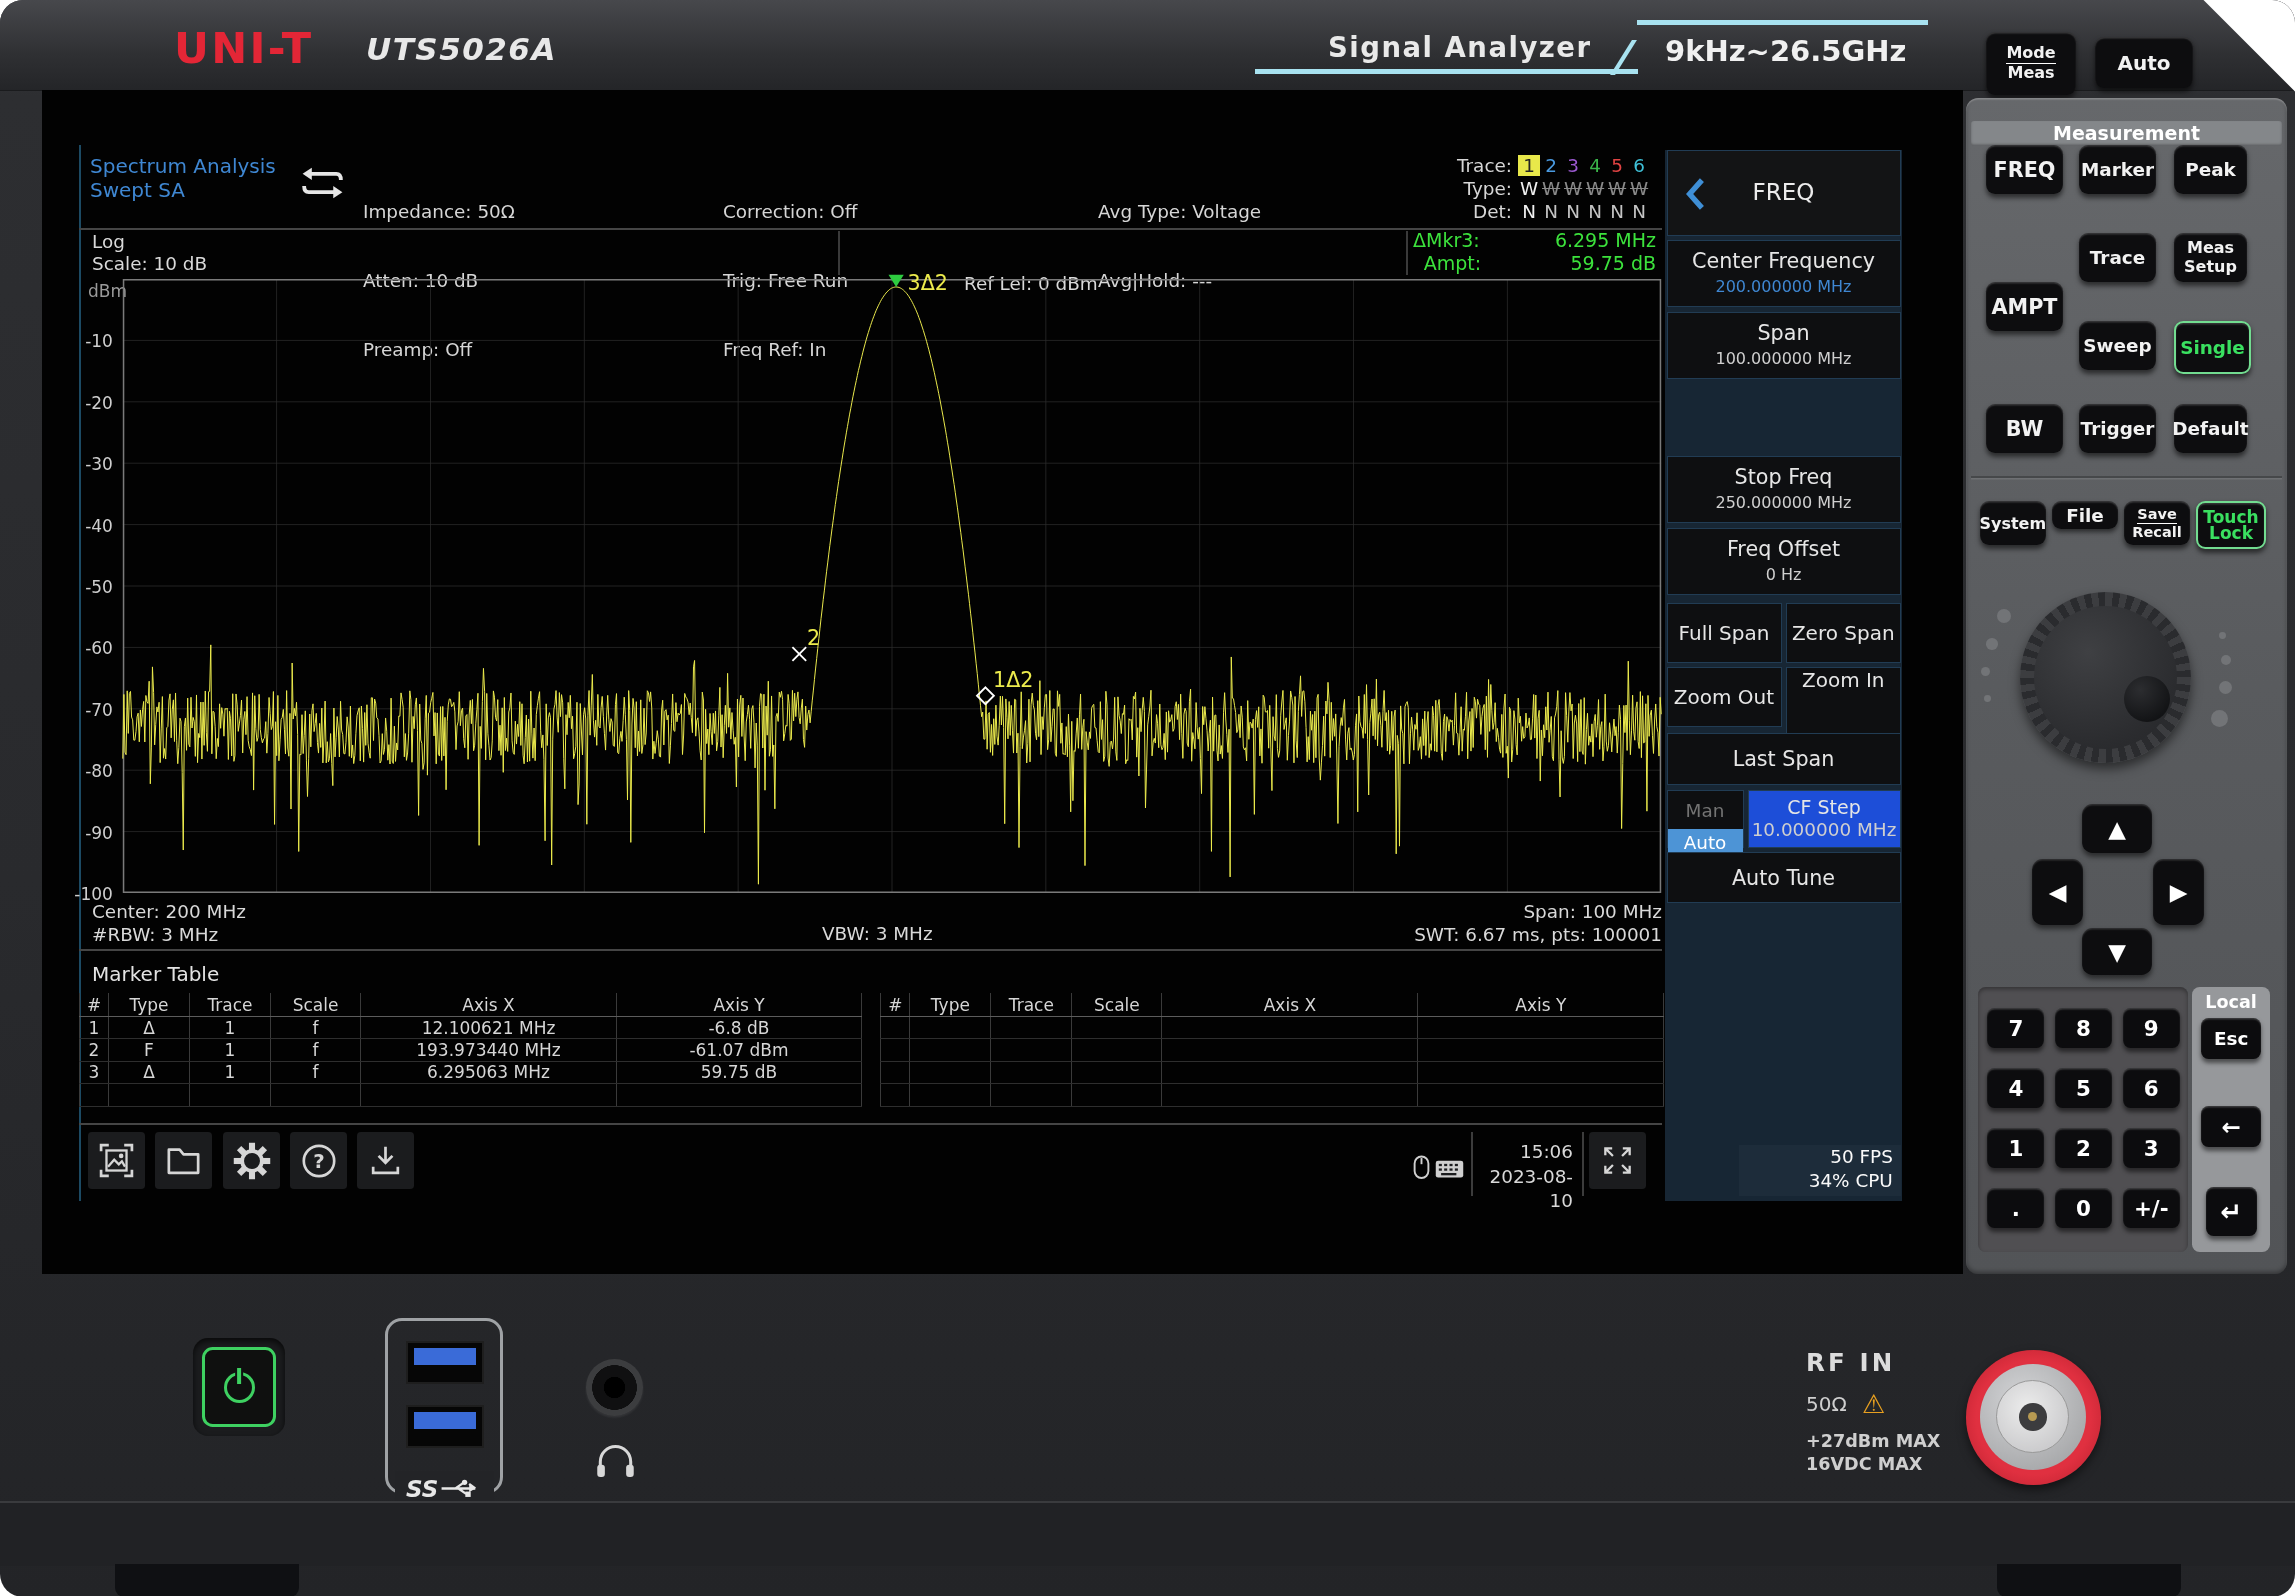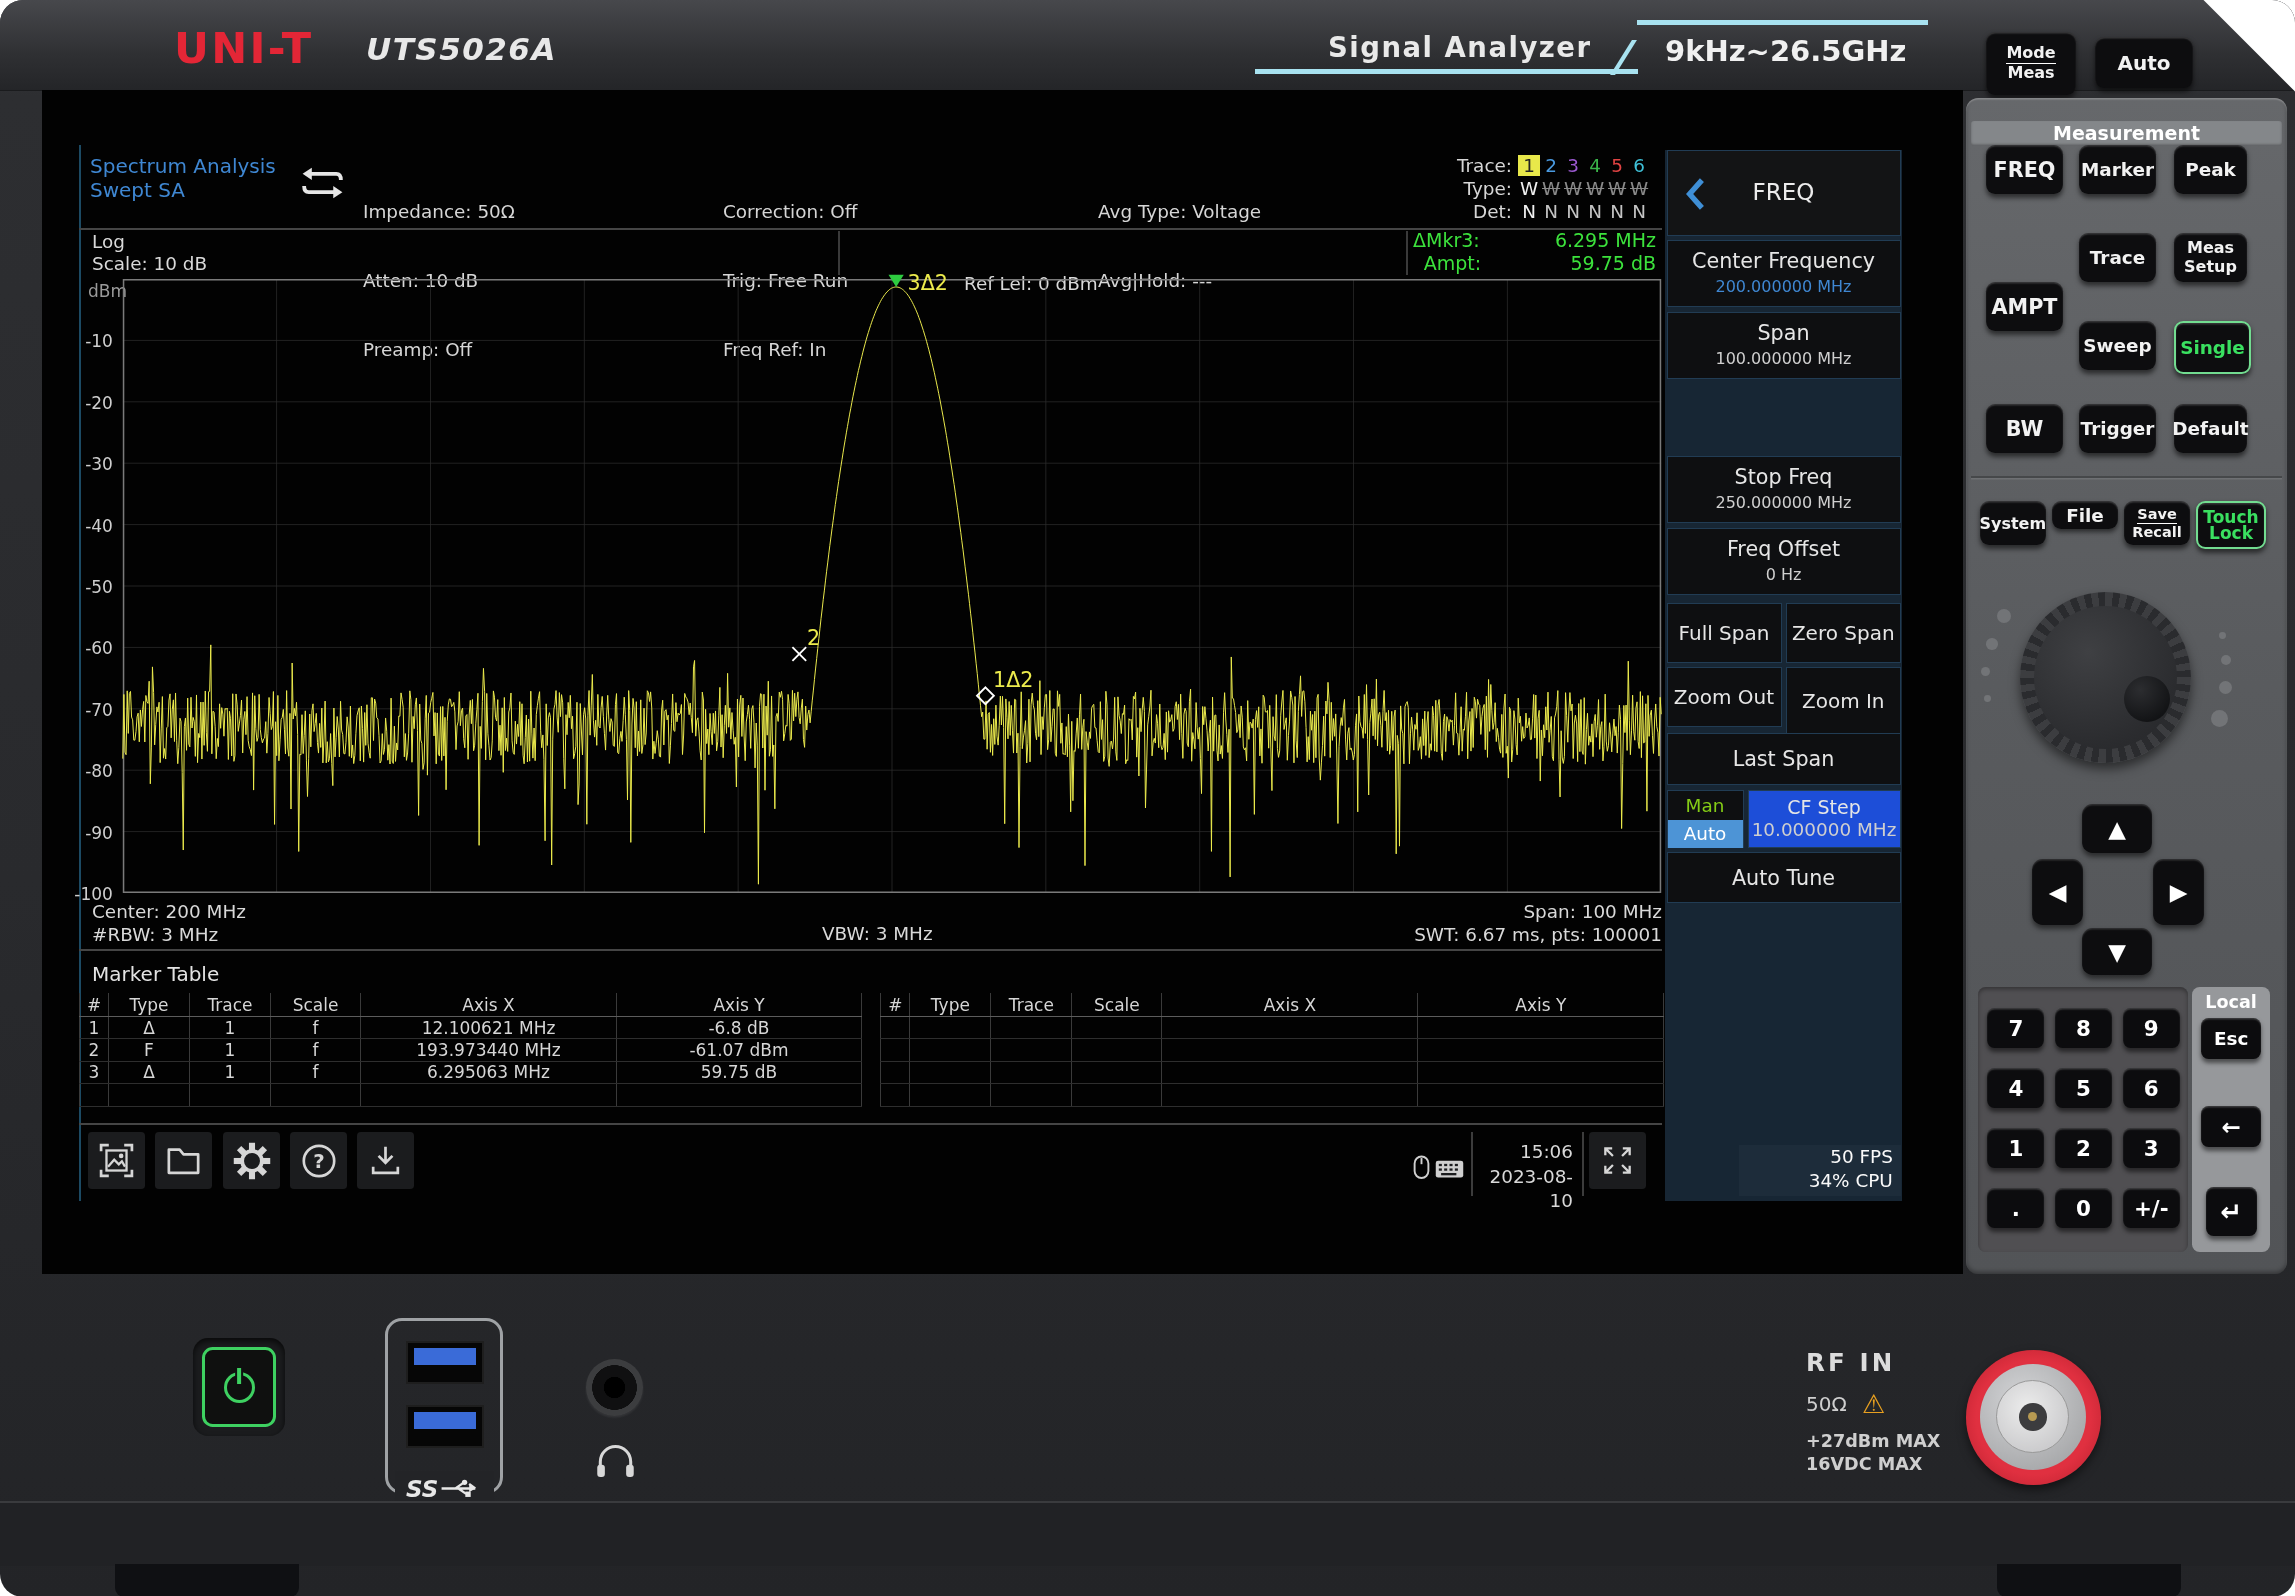--- a/index.html
+++ b/index.html
@@ -458,29 +458,29 @@
         </div>
         <div class="mcell half" style="top:453px;height:60px;right:auto;display:flex;align-items:center;justify-content:center;font-size:20px;">
             <span>Full Span</span>
           </div>
         <div class="mcell" style="top:453px;height:60px;left:121px;display:flex;align-items:center;justify-content:center;font-size:20px;">
             <span>Zero Span</span>
           </div>
         <div class="mcell half" style="top:517px;height:60px;right:auto;display:flex;align-items:center;justify-content:center;font-size:20px;">
             <span>Zoom Out</span>
           </div>
-        <div class="mcell" style="top:517px;height:68px;left:121px;display:flex;align-items:center;justify-content:center;font-size:20px;">
+        <div class="mcell" style="top:517px;height:68px;left:121px;display:flex;justify-content:center;font-size:20px;">
             <span>Zoom In</span>
           </div>
         <div class="mcell" style="top:583px;height:52px;display:flex;align-items:center;justify-content:center;font-size:20.7px;">
             <span>Last Span</span>
           </div>
         <div class="abs" style="top:640px;left:1.5px;right:1.5px;height:58px;">
           <div class="abs" style="left:0;top:0;width:77px;height:58px;background:#0e0f11;border:1.5px solid #213c54;box-sizing:border-box;">
-            <div style="height:29px;display:flex;align-items:center;justify-content:center;font-size:18.4px;color:#84cc16;">Man</div>
+            <div style="height:38px;display:flex;align-items:center;justify-content:center;font-size:18.4px;color:#737373;">Man</div>
             <div style="height:27.5px;display:flex;align-items:center;justify-content:center;font-size:18.4px;color:#fff;background:#4d94d6;">Auto</div>
           </div>
           <div class="abs" style="left:81px;top:0;right:0;height:58px;background:#1d4ed8;border:1.5px solid #213c54;box-sizing:border-box;">
             <div style="text-align:center;font-size:19px;margin-top:4.6px;color:#e6e6e6;">CF Step</div>
             <div style="text-align:center;font-size:18.4px;margin-top:1.5px;color:#cfcfcf;">10.000000 MHz</div>
           </div>
         </div>
         <div class="mcell" style="top:702px;height:51px;display:flex;align-items:center;justify-content:center;font-size:20.7px;">
             <span>Auto Tune</span>
           </div>

